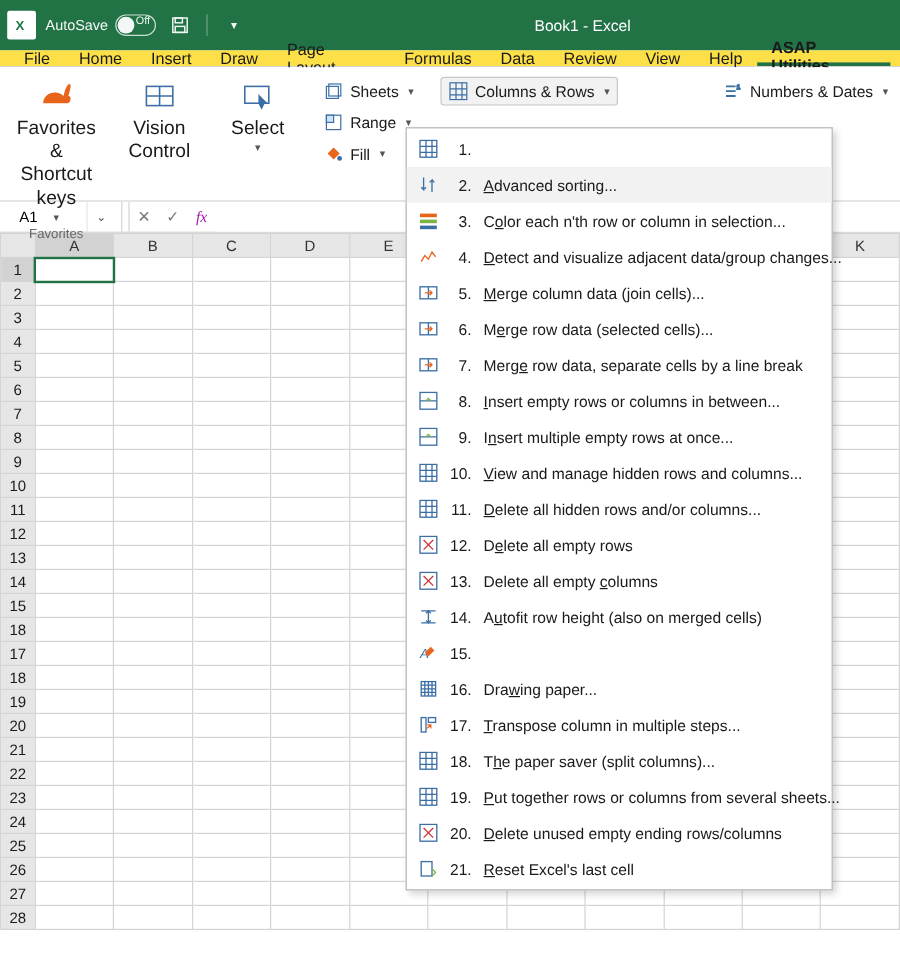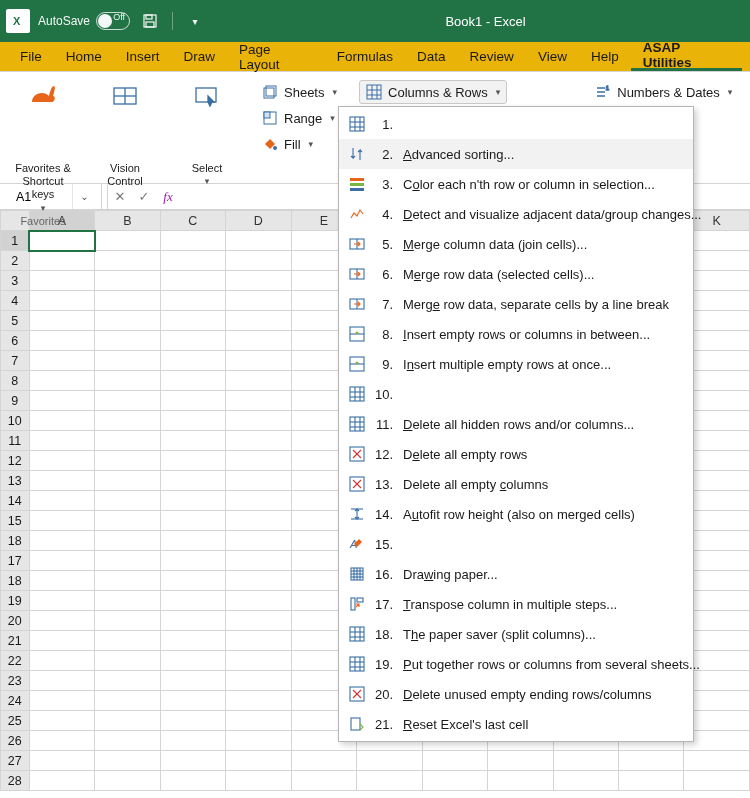--- a/index.html
+++ b/index.html
@@ -55,24 +55,24 @@
   }
   .toggle .offlabel { position:absolute; right:4px; top:-1px; font-size:9px; color:#fff; }
   .qat-btn {
     width: 24px; height: 24px; display:flex; align-items:center; justify-content:center;
     color: #fff; opacity: 0.95;
   }
   .divider-v { width:1px; height:18px; background:rgba(255,255,255,0.35); margin:0 2px; }
 
   
   .tabs {
-    height: 30px; display: flex; align-items: center; gap: 0;
+    height: 14px; display: flex; align-items: center; gap: 0;
     border-bottom: 1px solid var(--border);
     padding: 0 8px;
-    background: #eab308;
+    background: #fde047;
   }
   .tab {
     padding: 0 12px; height: 100%; display: flex; align-items: center;
     font-size: 13.5px; cursor: default;
   }
   .tab.active {
     border-bottom: 3px solid var(--active-underline);
     font-weight: 600;
     padding-bottom: 0;
   }
@@ -91,21 +91,21 @@
     display: flex; flex-direction: column; align-items: center; justify-content: flex-start;
     padding: 2px 4px 0 4px;
   }
   .group-sep { width:1px; background: var(--border-light); margin: 4px 2px; }
   .group-label { font-size: 11px; color:#666; margin-top:auto; padding-bottom:2px; text-align:center; }
   .bigbtn {
     display:flex; flex-direction:column; align-items:center; justify-content:flex-start;
     padding: 6px 6px 2px 6px; min-width: 70px; text-align:center; line-height:1.2;
   }
   .bigbtn .ic { width:34px; height:28px; margin-bottom:4px; }
-  .bigbtn .lbl { font-size:11px;margin-top:48px; }
+  .bigbtn .lbl { font-size:16px; }
   .bigbtn .chev { font-size:9px; color:#555; margin-top:1px; }
   .stack { display:flex; flex-direction:column; gap:2px; padding:4px 2px; }
   .smallbtn {
     display:flex; align-items:center; gap:6px; padding: 2px 6px; height: 24px;
     font-size: 13px; white-space: nowrap;
   }
   .smallbtn .ic { width:16px; height:16px; flex:0 0 16px; }
   .smallbtn .chev { font-size:9px; color:#555; margin-left:2px; }
   .ribbon-right { margin-left:auto; display:flex; flex-direction:column; padding:4px 4px; gap:2px; }
 
@@ -876,20 +876,21 @@
       <span class="ic">
         <svg width="16" height="16" viewBox="0 0 16 16" fill="none" stroke="#3a6ea5" stroke-width="1.1">
           <rect x="1" y="1" width="14" height="14"></rect>
           <line x1="1" y1="6" x2="15" y2="6"></line>
           <line x1="1" y1="11" x2="15" y2="11"></line>
           <line x1="6" y1="1" x2="6" y2="15"></line>
           <line x1="11" y1="1" x2="11" y2="15"></line>
         </svg>
       </span>
       <span class="num">10.</span>
+      <span class="txt"><u>V</u>iew and manage hidden rows and columns...</span>
     </div>
     <div class="menu-item">
       <span class="ic">
         <svg width="16" height="16" viewBox="0 0 16 16" fill="none" stroke="#3a6ea5" stroke-width="1.1">
           <rect x="1" y="1" width="14" height="14"></rect>
           <line x1="1" y1="6" x2="15" y2="6"></line>
           <line x1="1" y1="11" x2="15" y2="11"></line>
           <line x1="6" y1="1" x2="6" y2="15"></line>
           <line x1="11" y1="1" x2="11" y2="15"></line>
         </svg>

